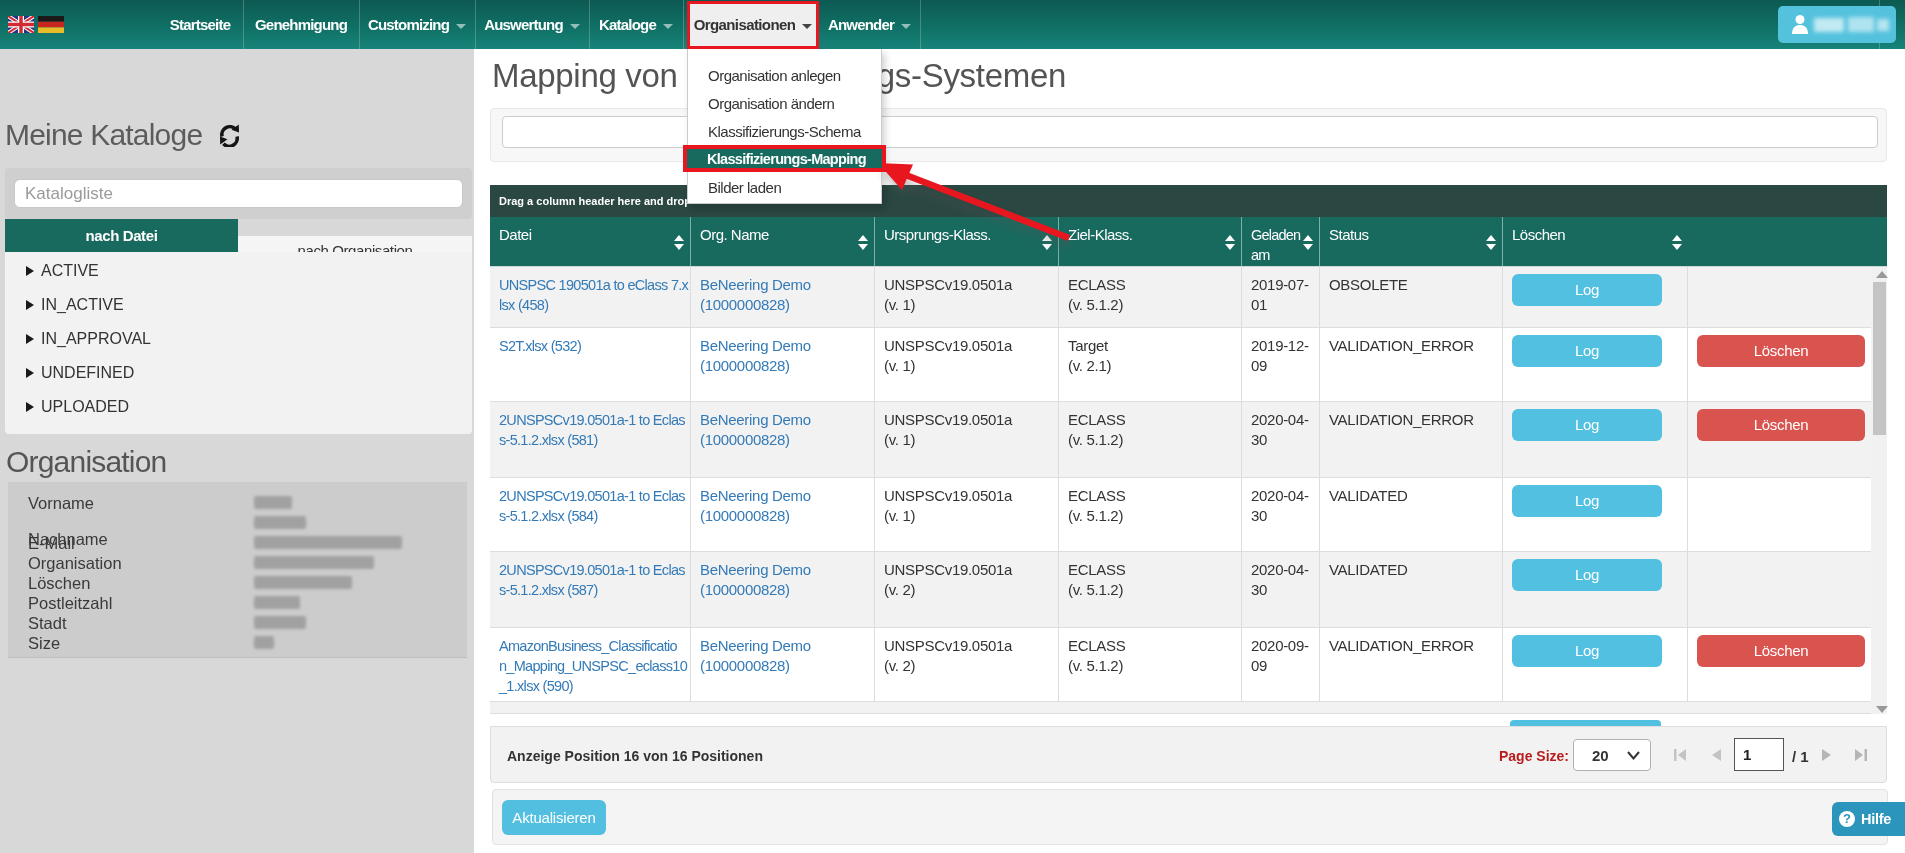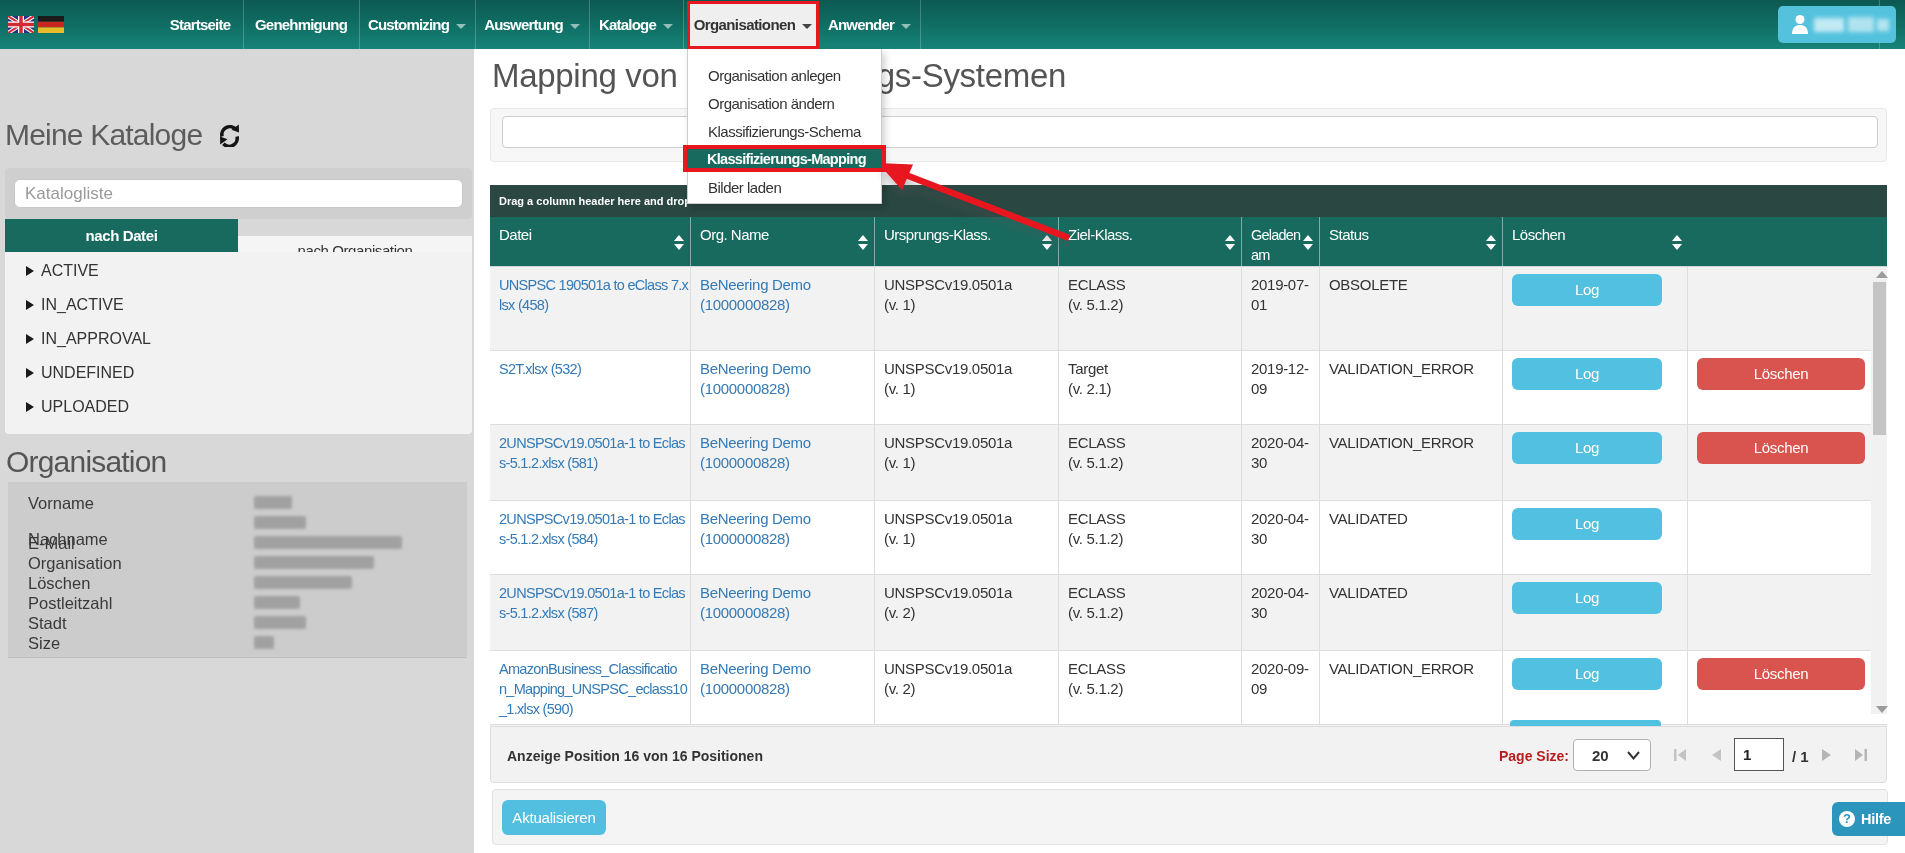--- a/index.html
+++ b/index.html
@@ -215,21 +215,21 @@
   <div id="dragbar"><span>Drag a column header here and drop it to group by that column</span></div>
   <div id="thead">
     <div class="th">Datei<span class="sort"></span></div>
     <div class="th b">Org. Name<span class="sort"></span></div>
     <div class="th b">Ursprungs-Klass.<span class="sort"></span></div>
     <div class="th b">Ziel-Klass.<span class="sort"></span></div>
     <div class="th b">Geladen am<span class="sort"></span></div>
     <div class="th b">Status<span class="sort"></span></div>
     <div class="th">Löschen<span class="sort"></span></div>
   </div>
-  <div class="trow odd" style="height:84px">
+  <div class="trow odd" style="height:61px">
     <div class="td c1"><a>UNSPSC 190501a to eClass 7.x<br>lsx (458)</a></div>
     <div class="td"><a>BeNeering Demo<br>(1000000828)</a></div>
     <div class="td">UNSPSCv19.0501a<br>(v. 1)</div>
     <div class="td">ECLASS<br>(v. 5.1.2)</div>
     <div class="td">2019-07-<br>01</div>
     <div class="td">OBSOLETE</div>
     <div class="td">
         <span class="btn-log">Log</span>
       </div>
     <div class="td"></div>

